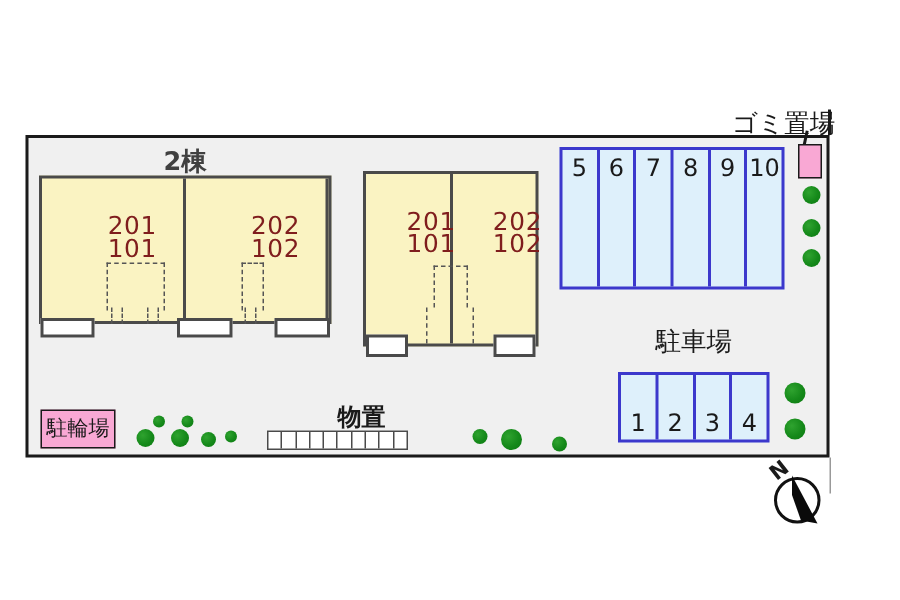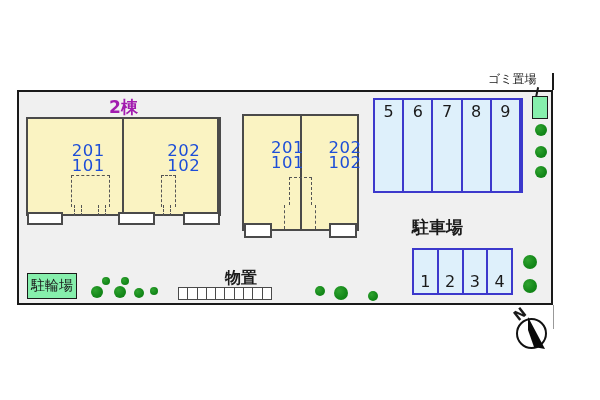--- a/index.html
+++ b/index.html
@@ -7,39 +7,39 @@
         font-family:"DejaVu Sans","Liberation Sans",sans-serif;color:#1a1a1a;}
   .abs{position:absolute;}
   
   #site{left:17px;top:90px;width:536px;height:215px;background:#f0f0f0;
         border:2px solid #1a1a1a;box-sizing:border-box;}
   
   .building{background:#faf3c2;border:2px solid #4a4a4a;box-sizing:border-box;display:flex;}
   .unit{flex:1;position:relative;}
   .unit.divider{border-right:2px solid #4a4a4a;}
   .unit-label{position:absolute;left:0;right:0;top:24px;text-align:center;
-              font-size:16.5px;line-height:15px;letter-spacing:.5px;color:#1d4ed8;padding-left:27px;}
-  .bldg-title{position:absolute;text-align:center;font-size:17px;font-weight:bold;color:#a21caf;}
+              font-size:16.5px;line-height:15px;letter-spacing:.5px;color:#7f1d1d;padding-left:27px;}
+  .bldg-title{position:absolute;text-align:center;font-size:17px;font-weight:bold;color:#404040;}
   
   .dash{position:absolute;border:1.5px dashed #555;box-sizing:border-box;}
   .dash.open-bottom{border-bottom:none;}
   .dash.sides-only{border-top:none;border-bottom:none;}
   
   .porch{position:absolute;background:#ffffff;border:2px solid #4a4a4a;box-sizing:border-box;}
   
   .stall-row{position:absolute;background:#def0fb;border:2px solid #3c38cc;box-sizing:border-box;display:flex;}
   .stall{flex:1;position:relative;}
   .stall.sep{border-right:2px solid #3c38cc;}
   .stall-num{position:absolute;left:0;right:0;text-align:center;font-size:16px;color:#1a1a1a;}
   .stall-num.top{top:2px;}
   .stall-num.bottom{bottom:2px;}
   
   .lbl{position:absolute;white-space:nowrap;color:#1a1a1a;}
   
-  .whitebox{position:absolute;background:#86efac;border:1.5px solid #1a1a1a;box-sizing:border-box;}
+  .whitebox{position:absolute;background:#f9a8d4;border:1.5px solid #1a1a1a;box-sizing:border-box;}
   
   #bike-box{left:27px;top:273px;width:50px;height:26px;display:flex;align-items:center;
             justify-content:center;font-size:14px;}
   
   #storage-row{left:178px;top:287px;width:94px;height:13px;background:#fff;
                border:1px solid #4a4a4a;box-sizing:border-box;display:flex;}
   .st-cell{flex:1;}
   .st-cell + .st-cell{border-left:1px solid #4a4a4a;}
   
   .tree{position:absolute;border-radius:50%;
@@ -117,40 +117,43 @@
       </div>
     <div class="stall sep">
       <div class="stall-num top">7</div>
       </div>
     <div class="stall sep">
       <div class="stall-num top">8</div>
       </div>
     <div class="stall sep">
       <div class="stall-num top">9</div>
       </div>
+    <div class="stall">
+      <div class="stall-num top">10</div>
+      </div>
   </div>
 
-  <div class="lbl" style="left:412px;top:216px;width:101px;text-align:left;font-size:17px;font-weight:bold;">駐車場</div>
+  <div class="lbl" style="left:412px;top:216px;width:101px;text-align:center;font-size:17px;font-weight:normal;">駐車場</div>
 
   <div class="stall-row" style="left:412px;top:248px;width:101px;height:47px;">
     <div class="stall sep">
       <div class="stall-num bottom">1</div>
       </div>
     <div class="stall sep">
       <div class="stall-num bottom">2</div>
       </div>
     <div class="stall sep">
       <div class="stall-num bottom">3</div>
       </div>
     <div class="stall">
       <div class="stall-num bottom">4</div>
       </div>
   </div>
 
-  <div class="lbl" style="left:488px;top:71px;font-size:12px;text-align:right;">ゴミ置場</div>
+  <div class="lbl" style="left:488px;top:71px;font-size:17px;text-align:right;">ゴミ置場</div>
   <div class="vline" style="left:552px;top:73px;width:1.5px;height:17px;"></div>
   <div class="vline" style="left:536px;top:87px;width:1.5px;height:11px;transform:rotate(12deg);"></div>
   <div class="whitebox" style="left:532px;top:96px;width:16px;height:23px;"></div>
 
   <div class="vline" style="left:552.5px;top:305px;width:1.5px;height:24px;background:#999;"></div>
 
   <div class="whitebox" id="bike-box">
     <span>駐輪場</span>
   </div>
 

